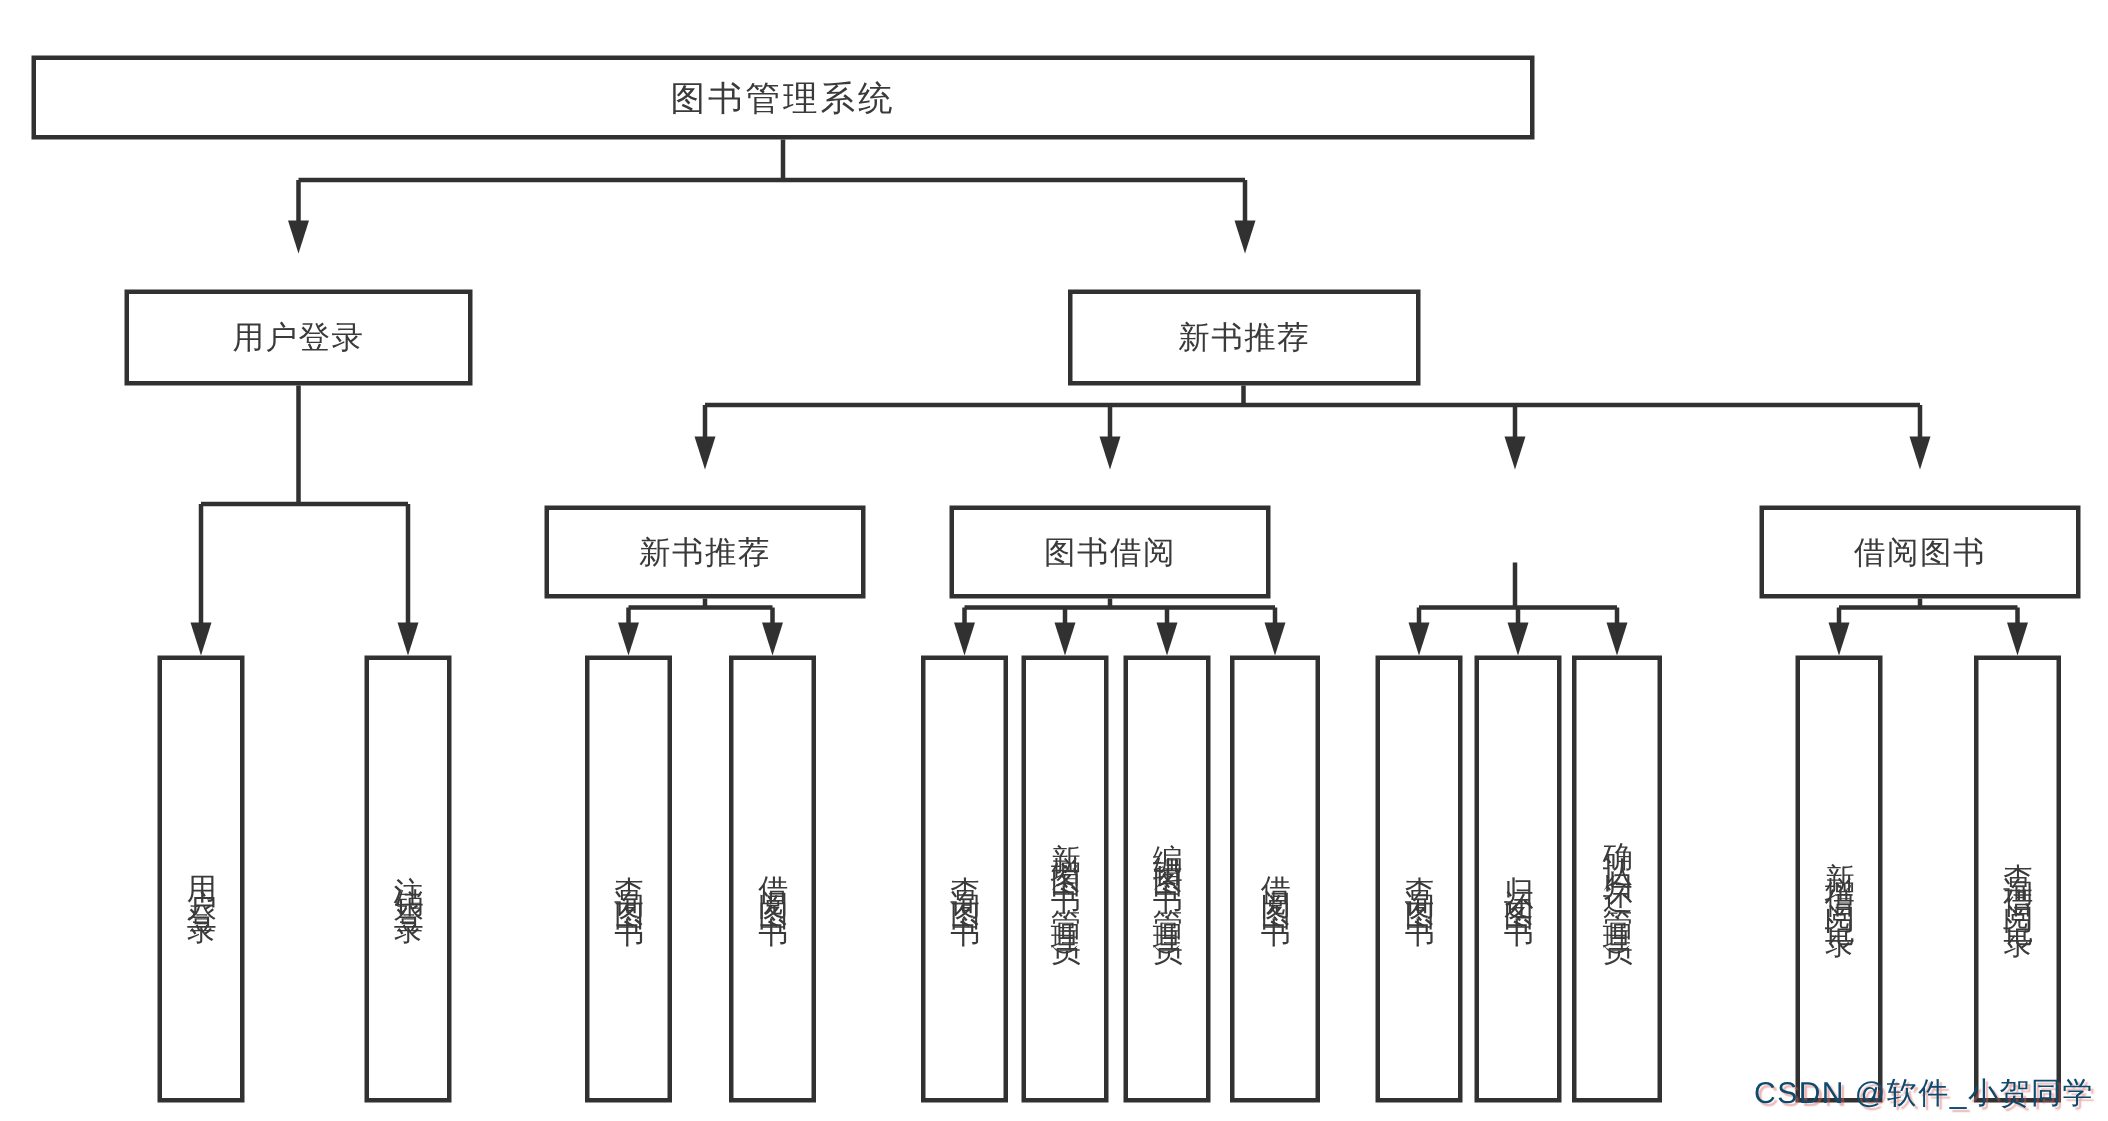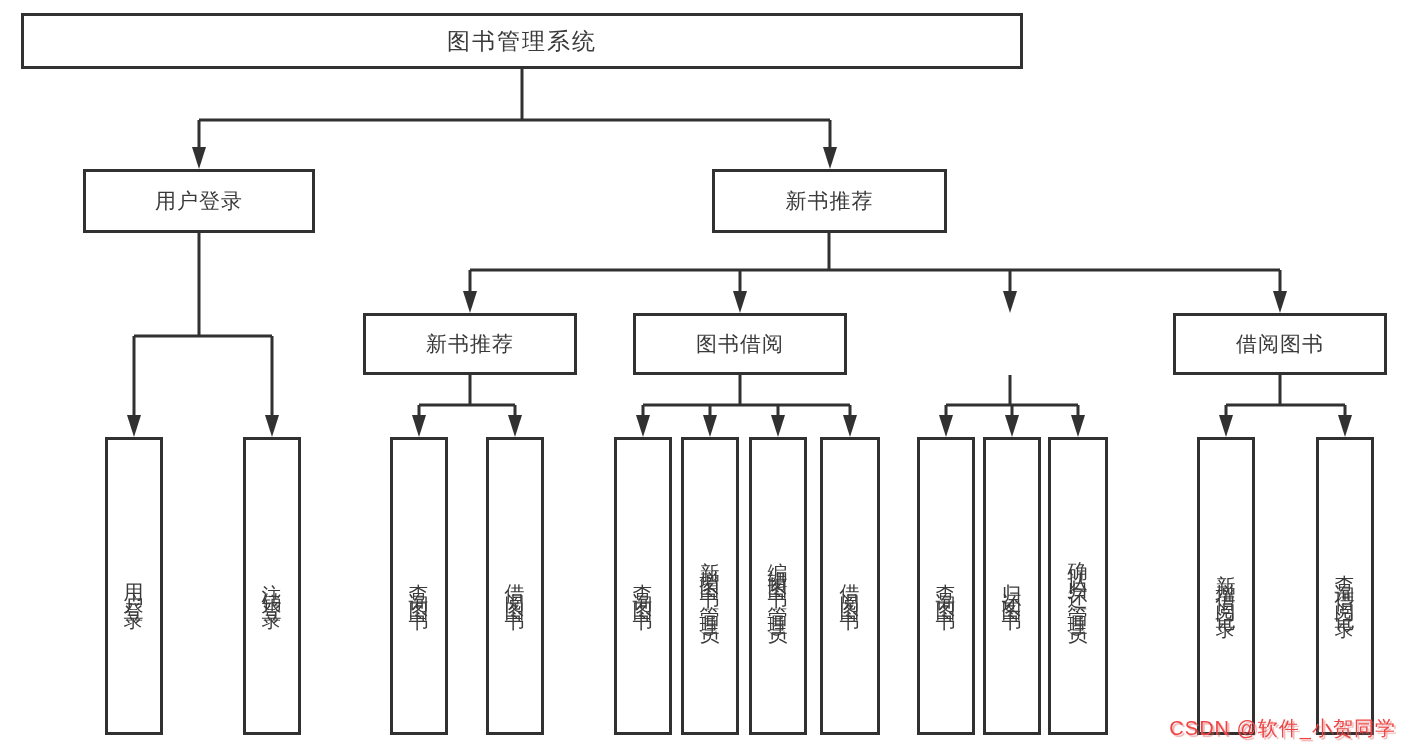--- a/index.html
+++ b/index.html
@@ -20,36 +20,36 @@
   .box {
     position: absolute;
     box-sizing: border-box;
     background: #ffffff;
     border: 3px solid #313131;
     display: flex;
     align-items: center;
     justify-content: center;
     text-align: center;
   }
-  .box.h { font-size: 21px; letter-spacing: 1px; }
+  .box.h { font-size: 21px; letter-spacing: 1px; margin-top: 24px; }
   .box.root { font-size: 23px; letter-spacing: 2px; }
   .vtext {
     writing-mode: vertical-rl;
     text-orientation: mixed;
     white-space: nowrap;
     font-size: 20px;
     letter-spacing: 9px;
     line-height: 1;
   }
   #watermark {
     position: absolute;
     right: 9px;
     bottom: 5px;
     font-size: 20px;
-    color: #ef4444;
+    color: #0c4a6e;
     letter-spacing: 1px;
     text-shadow: 2px 2px 1px rgba(217, 98, 98, 0.5);
     z-index: 5;
   }
 </style>
 </head>
 <body>
 
 <div id="stage">
 

